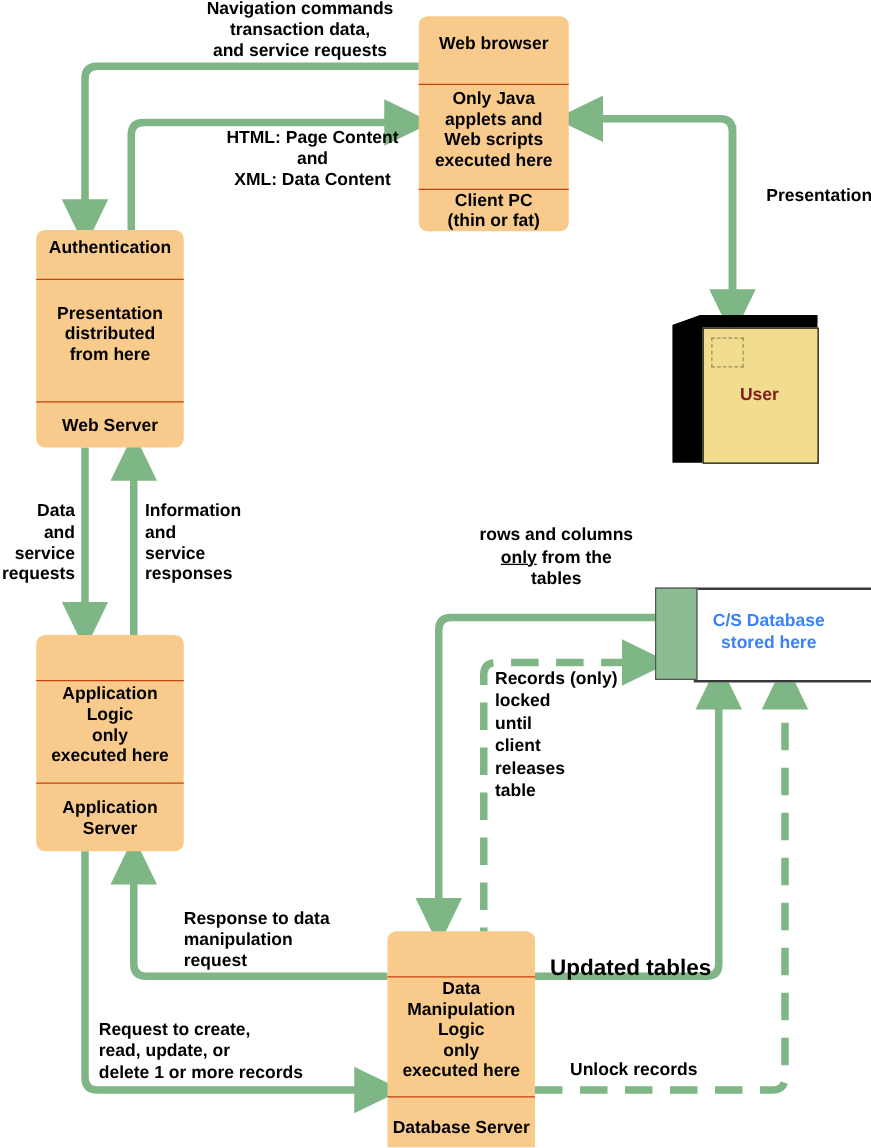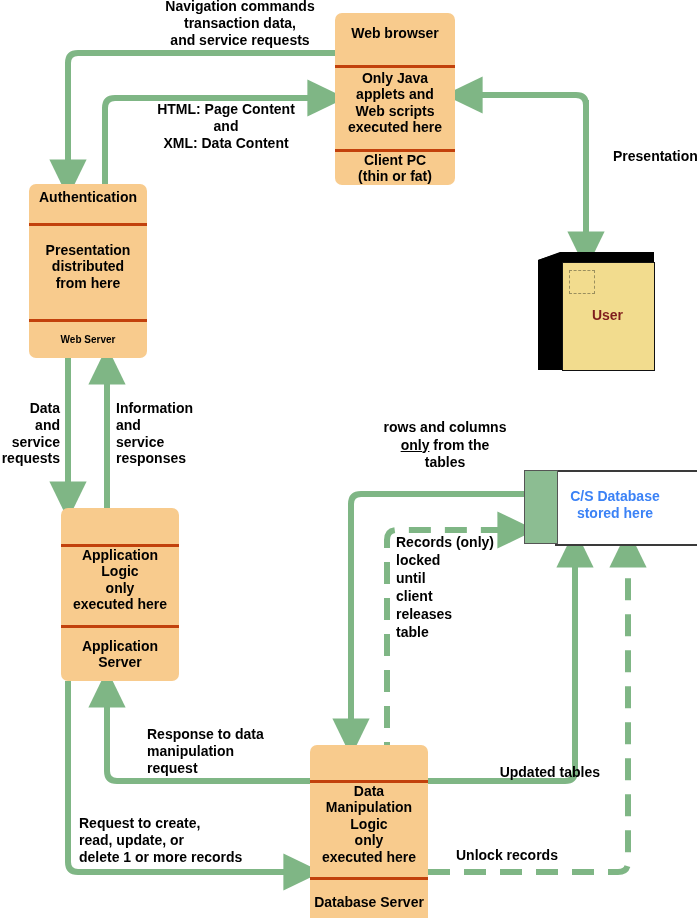--- a/index.html
+++ b/index.html
@@ -4,21 +4,21 @@
 <style>
   html,body{margin:0;padding:0;background:#ffffff;}
   body{font-family:"Liberation Sans",sans-serif;}
   #stage{position:relative;width:697px;height:918px;background:#ffffff;overflow:hidden;}
   #svg-layer{position:absolute;left:0;top:0;width:697px;height:918px;}
   .node{position:absolute;box-sizing:border-box;gap:12px;}
   
   .server-box{background:#f8cb8d;border-radius:7px;display:flex;flex-direction:column;}
   .seg{display:flex;align-items:center;justify-content:center;text-align:center;
        font-weight:bold;color:#000;line-height:1.18;}
-  .seg.divider{border-top:3px solid #c2410c;}
+  .seg.divider{border-top:1px solid #c2410c;}
   .lbl{position:absolute;font-weight:bold;color:#000;line-height:1.2;}
   .lbl.center{text-align:center;}
   .lbl.left{text-align:left;}
   .lbl.right{text-align:right;}
   .u{text-decoration:underline;}
   
   #user-cube{position:absolute;}
   .cube-front{position:absolute;background:#f2dc8e;border:1px solid #111;}
   .cube-dash{position:absolute;border:1px dashed #9a8f5e;background:#f2dc8e;}
   .cube-label{position:absolute;width:100%;text-align:center;font-weight:bold;color:#7f1d1d;}
@@ -74,24 +74,24 @@
 executed here</div>
     <div class="seg divider" style="flex:1;font-size:14px;white-space:pre-line;">Client PC
 (thin or fat)</div>
   </div>
 
   <div class="node server-box" id="web-server-box" style="left:29px;top:184px;width:118px;height:174px;">
     <div class="seg" style="height:27px;font-size:14px;">Authentication</div>
     <div class="seg divider" style="flex:1;font-size:14px;white-space:pre-line;">Presentation
 distributed
 from here</div>
-    <div class="seg divider" style="height:36px;font-size:10px;">Web Server</div>
+    <div class="seg divider" style="height:36px;font-size:14px;">Web Server</div>
   </div>
 
-  <div class="node server-box" id="application-server-box" style="left:29px;top:508px;width:118px;height:173px;margin-left:32px;">
+  <div class="node server-box" id="application-server-box" style="left:29px;top:508px;width:118px;height:173px;">
     <div class="seg" style="height:24px;font-size:14px;"></div>
     <div class="seg divider" style="flex:1;font-size:14px;white-space:pre-line;">Application
 Logic
 only
 executed here</div>
     <div class="seg divider" style="height:54px;font-size:14px;white-space:pre-line;">Application
 Server</div>
   </div>
 
   <div class="node server-box" id="database-server-box" style="left:310px;top:745px;width:118px;height:180px;border-radius:7px 7px 0 0;">
@@ -120,21 +120,21 @@
     <div class="db-body" style="left:31px;top:0px;width:149px;height:72px;"></div>
     <div class="db-band" style="left:0px;top:0px;width:32px;height:72px;"></div>
     <div class="db-text" style="left:31px;top:18px;width:120px;font-size:14px;">C/S Database</div>
     <div class="db-text" style="left:31px;top:35px;width:120px;font-size:14px;">stored here</div>
   </div>
 
   <div class="lbl center" style="left:95px;top:-2px;width:290px;font-size:14px;white-space:pre-line;">Navigation commands
 transaction data,
 and service requests</div>
 
-  <div class="lbl center" style="left:108px;top:101px;width:236px;font-size:14px;white-space:pre-line;">HTML: Page Content
+  <div class="lbl center" style="left:108px;top:101px;width:236px;font-size:14px;white-space:pre-line;padding-left:24px;">HTML: Page Content
 and
 XML: Data Content</div>
 
   <div class="lbl left" style="left:613px;top:148px;width:110px;font-size:14px;">Presentation</div>
 
   <div class="lbl right" style="left:0px;top:400px;width:60px;font-size:14px;white-space:pre-line;">Data
 and
 service
 requests</div>
 
@@ -157,17 +157,17 @@
 table</div>
 
   <div class="lbl left" style="left:147px;top:726px;width:190px;font-size:14px;white-space:pre-line;">Response to data
 manipulation
 request</div>
 
   <div class="lbl left" style="left:79px;top:815px;width:230px;font-size:14px;white-space:pre-line;">Request to create,
 read, update, or
 delete 1 or more records</div>
 
-  <div class="lbl left" style="left:440px;top:764px;width:160px;font-size:14px;text-align:right;">Updated tables</div>
+  <div class="lbl left" style="left:440px;top:764px;width:160px;font-size:18px;">Updated tables</div>
 
   <div class="lbl left" style="left:456px;top:847px;width:160px;font-size:14px;">Unlock records</div>
 
 </div>
 
 </body></html>

